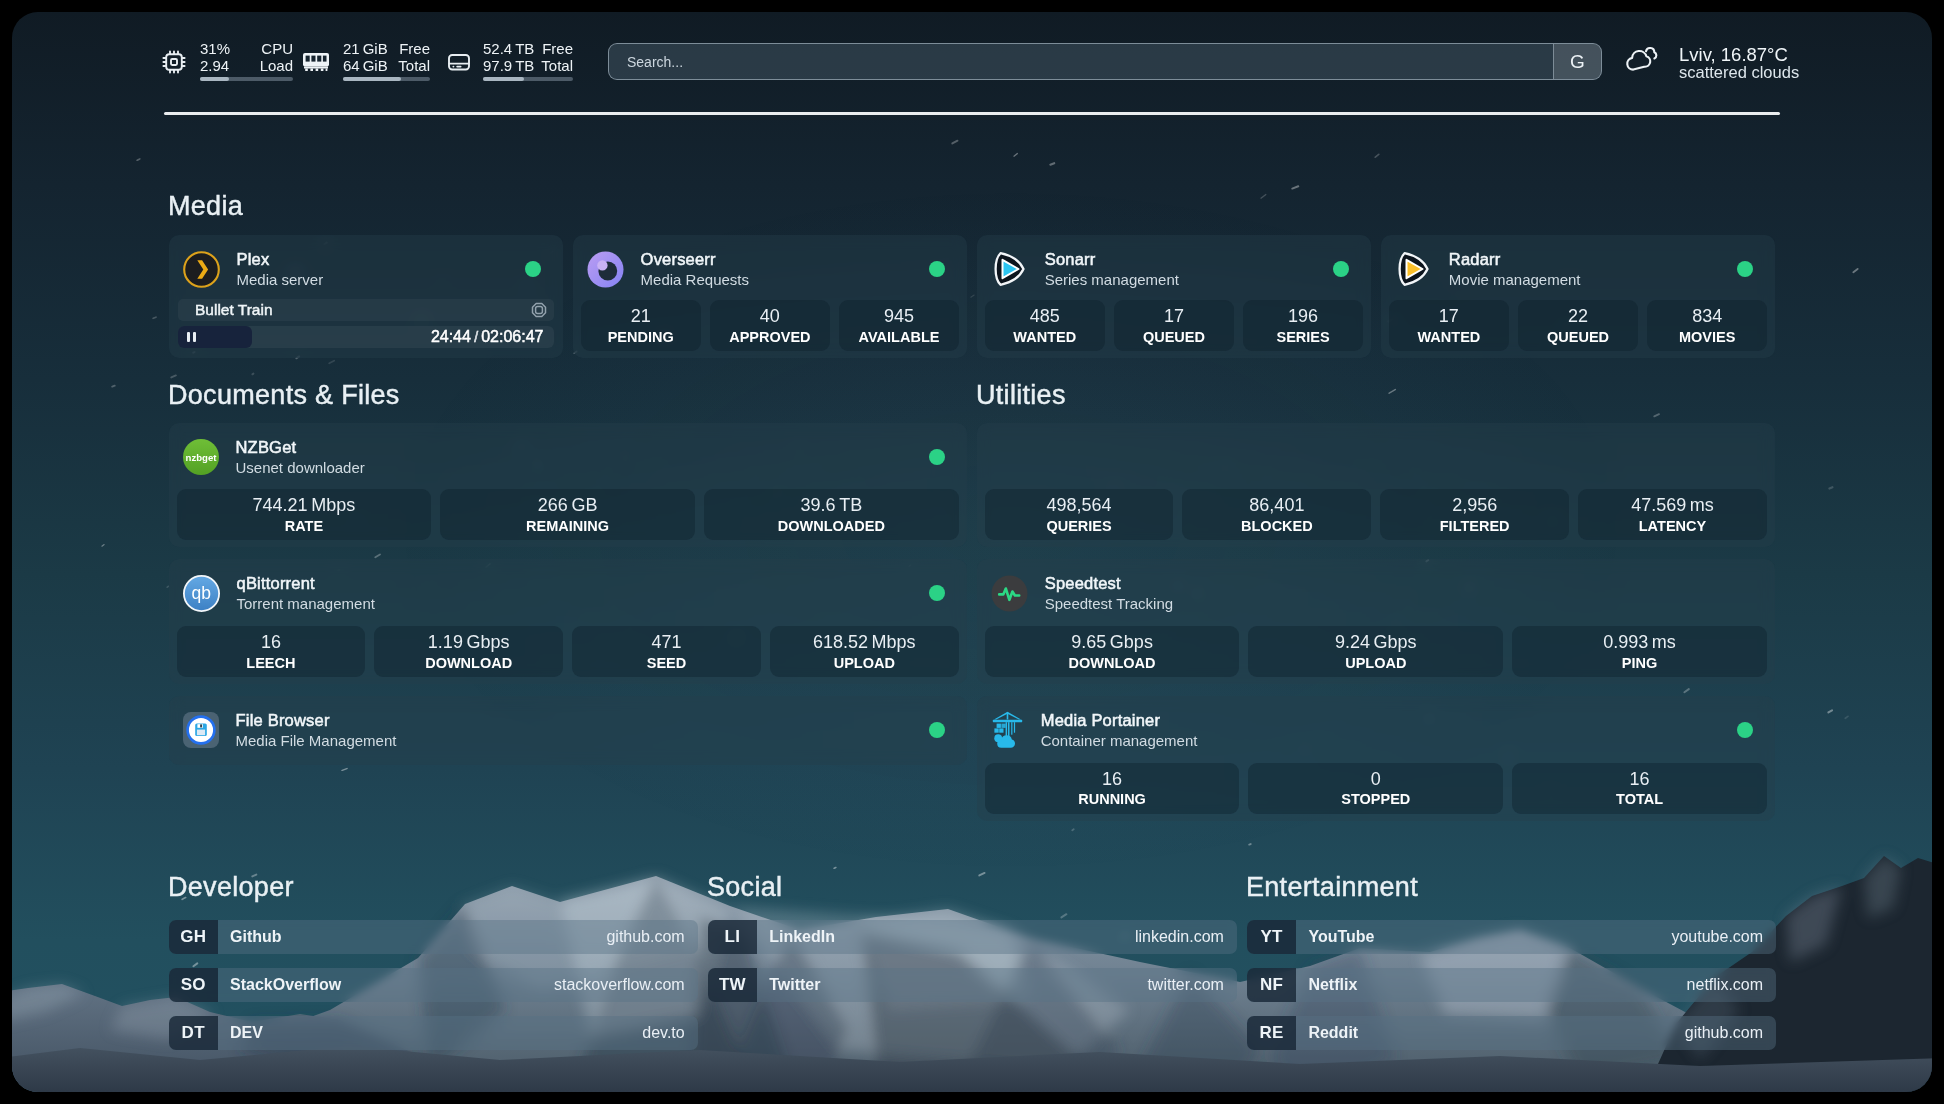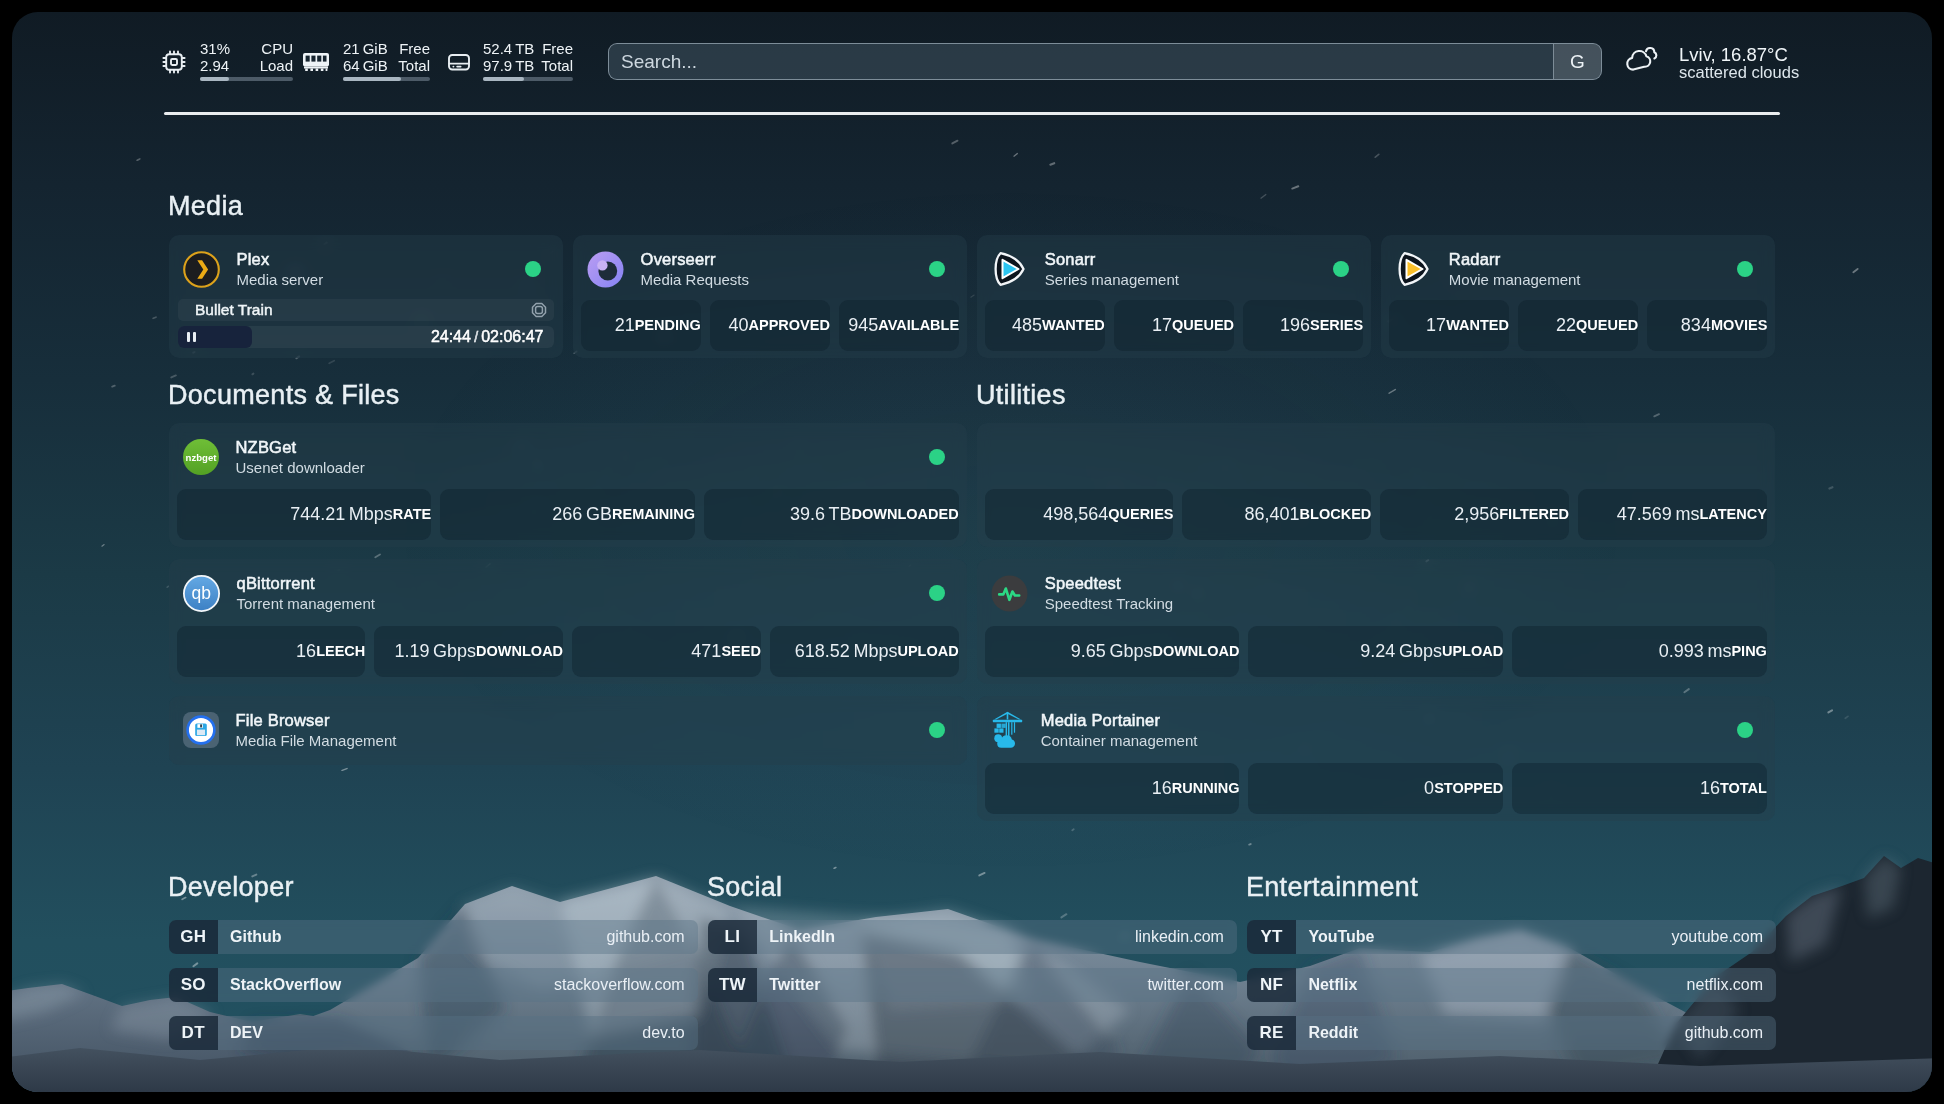--- a/index.html
+++ b/index.html
@@ -10,32 +10,32 @@
 #bgsvg{position:absolute;left:0;top:0}
 .vig{position:absolute;left:0;top:0;width:1944px;height:1104px;background:radial-gradient(ellipse 900px 500px at 52% 48%,rgba(120,180,210,0.05),rgba(0,0,0,0) 70%)}
 .h{position:absolute;font-size:27px;font-weight:500;color:#e9f0f4;letter-spacing:.3px;line-height:32px;-webkit-text-stroke:.45px #e9f0f4}
 .card{position:absolute;border-radius:10px;background:rgba(38,62,76,.40);backdrop-filter:blur(7px)}
 .chead{position:absolute;left:14px;top:14px;right:12px;display:flex;align-items:center}
 .cicon{flex:0 0 auto;margin-right:17px}
 .ct .t{font-size:16.5px;font-weight:400;color:#f1f6f9;line-height:21px;letter-spacing:.2px;-webkit-text-stroke:.55px #f1f6f9}
 .ct .s{font-size:15px;font-weight:400;color:#d2dce3;line-height:19px}
 .dot{margin-left:auto;width:16px;height:16px;border-radius:50%;background:#2bd286;margin-right:10px}
 .stats{position:absolute;left:8px;right:8px;bottom:7px;display:flex;gap:9px}
-.sb{flex:1;height:51px;border-radius:9px;background:rgba(12,27,38,.36);display:flex;align-items:center;justify-content:flex-end}
+.sb{flex:1;height:51px;border-radius:9px;background:rgba(12,27,38,.36);display:flex;flex-direction:column;align-items:center;justify-content:center}
 .sb .v{font-size:18px;font-weight:400;color:#e9eff4;line-height:22.5px}
 .sb .l{font-size:14.5px;font-weight:700;color:#fff;line-height:18px;letter-spacing:0}
 .bm{position:absolute;height:34px;border-radius:7px;background:rgba(88,114,134,.42);backdrop-filter:blur(4px);display:flex;align-items:center;overflow:hidden}
 .bm .ab{flex:0 0 49.5px;height:100%;background:rgba(16,31,46,.72);display:flex;align-items:center;justify-content:center;font-size:17px;font-weight:600;color:#eef4f8;letter-spacing:.3px}
 .bm .nm{margin-left:12px;font-size:16px;font-weight:700;color:#eef3f7}
 .bm .url{margin-left:auto;margin-right:13px;font-size:16px;font-weight:400;color:#e9eff5}
 .tb{position:absolute;color:#eef3f6;font-size:15px;line-height:17px}
 .bar{position:absolute;height:4.5px;border-radius:2.5px;background:rgba(125,140,155,.55)}
 .bar i{display:block;height:100%;border-radius:2.5px;background:#a9b6c1}
 #search{position:absolute;left:608px;top:43px;width:994px;height:37px;border:1.5px solid rgba(195,210,222,.55);border-radius:9px;background:rgba(85,105,120,.38);display:flex;align-items:center}
-#search .ph{margin-left:12px;font-size:19px;color:#cdd7df}
+#search .ph{margin-left:18px;font-size:14px;color:#cdd7df}
 #search .g{margin-left:auto;width:48px;height:100%;border-left:1.5px solid rgba(195,210,222,.45);border-radius:0 8px 8px 0;background:rgba(255,255,255,.12);display:flex;align-items:center;justify-content:center;font-size:19px;color:#edf2f6}
 #sep{position:absolute;left:164px;top:112px;width:1616px;height:2.5px;background:rgba(252,254,255,.92);border-radius:2px}
 .wline1{position:absolute;left:1679px;top:44px;font-size:18.5px;font-weight:500;color:#f0f5f8}
 .wline2{position:absolute;left:1679px;top:63px;font-size:16.5px;font-weight:400;color:#dde6ec}
 .now{position:absolute;left:9.5px;right:9.5px;top:64px;height:21.5px;border-radius:5px;background:rgba(255,255,255,.045);display:flex;align-items:center}
 .now .bt{margin-left:17px;font-size:15.5px;font-weight:400;color:#f0f5f8;-webkit-text-stroke:.45px #f0f5f8}
 .now svg{margin-left:auto;margin-right:7px}
 .prog{position:absolute;left:9.5px;right:9.5px;top:91px;height:21.5px;border-radius:6px;background:rgba(255,255,255,.05)}
 .pfill{position:absolute;left:0;top:0;bottom:0;width:74px;border-radius:6px;background:rgba(22,32,58,.88);display:flex;align-items:center}
 .pbars{margin-left:9px;display:flex;gap:3px}

